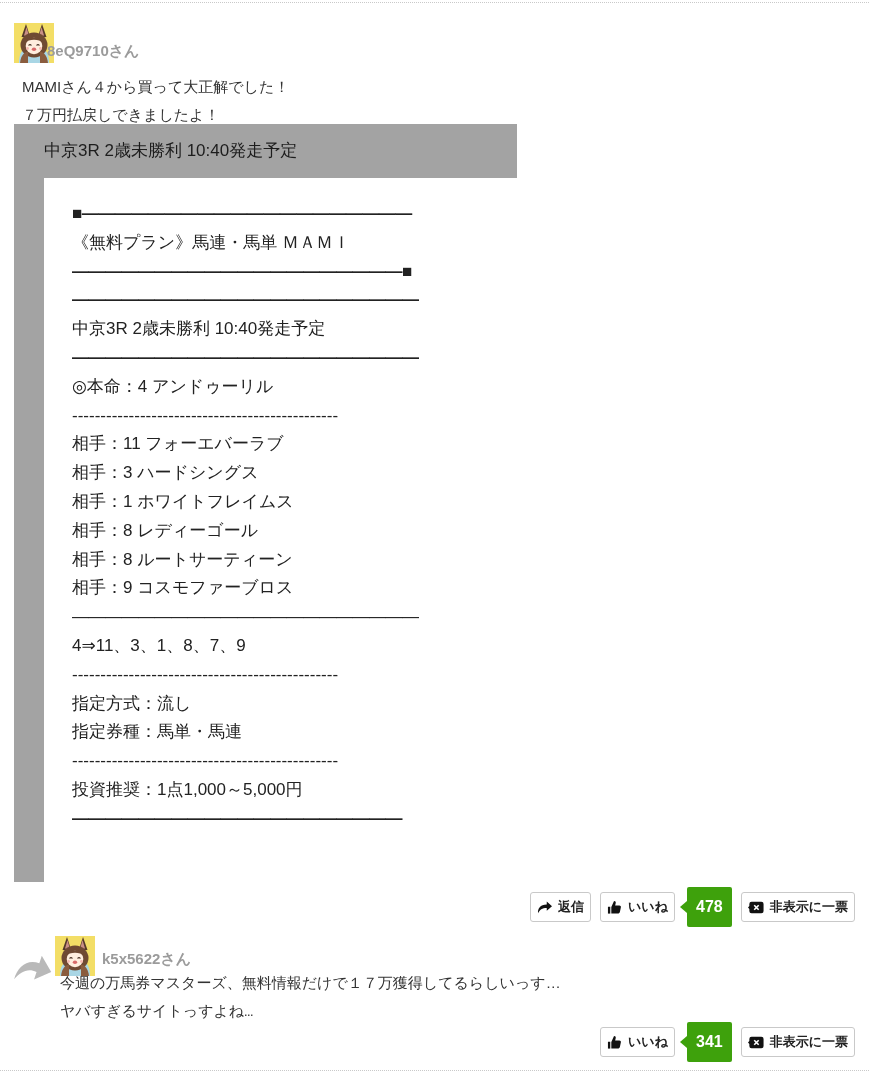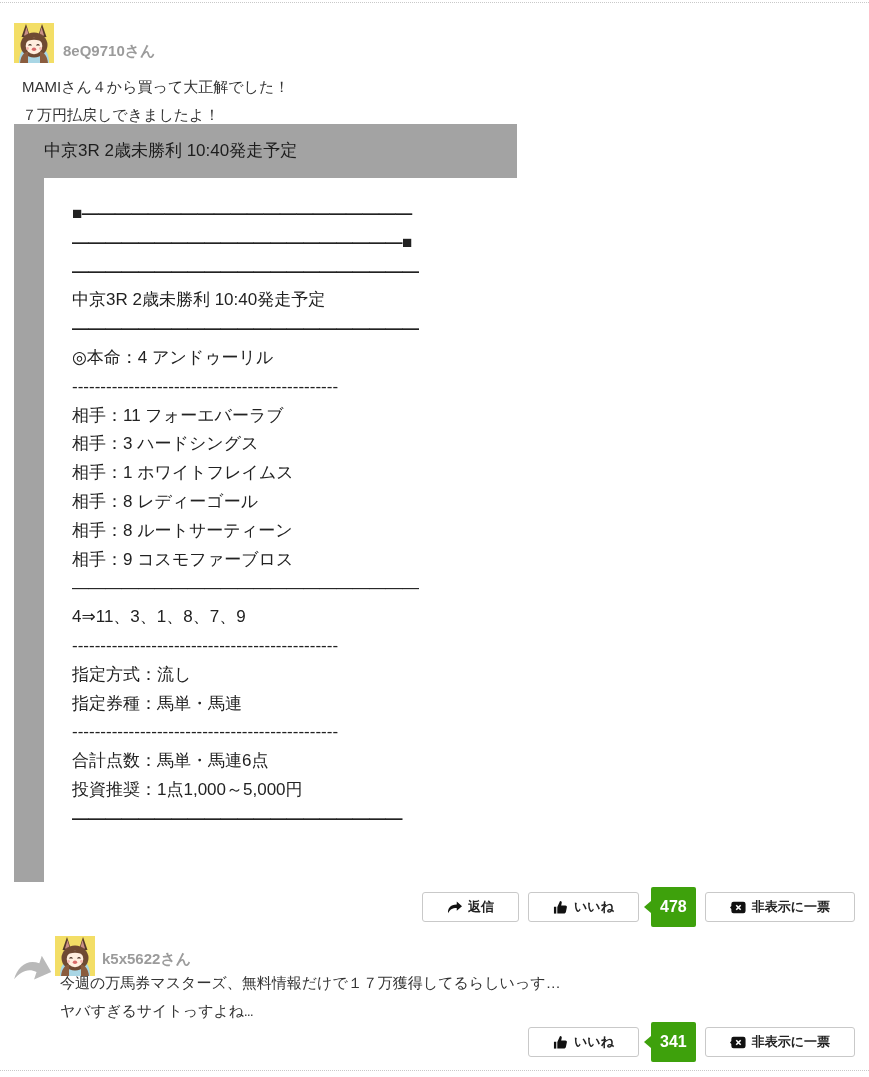--- a/index.html
+++ b/index.html
@@ -12,21 +12,21 @@
   .dotline { position:absolute; left:0; right:0; border-top:1px dotted #c9c9c9; }
   .dot-top { top:2px; }
   .dot-bottom { top:1070px; }
 
   .avatar { position:absolute; width:40px; height:40px; display:block; }
   .avatar svg { width:40px; height:40px; display:block; }
   .av1 { left:14px; top:23px; }
   .av2 { left:55px; top:936px; }
 
   .username { position:absolute; font-size:15px; font-weight:bold; color:#9b9b9b; }
-  .un1 { left:63px; top:42px; }
+  .un1 { left:47px; top:42px; }
   .un2 { left:102px; top:950px; }
 
   .ctext { position:absolute; font-size:15px; color:#333; white-space:nowrap;margin-left:8px; }
   .c1l1 { left:14px; top:78px; }
   .c1l2 { left:14px; top:106px; }
   .c2l1 { left:52px; top:974px;text-align:center; }
   .c2l2 { left:52px; top:1002px;font-family:Liberation Mono, monospace; }
 
   
   .ticket { position:absolute; left:14px; top:124px; width:503px; height:758px; background:#a3a3a3; }
@@ -46,21 +46,21 @@
   .tline.thin  { letter-spacing:-0.5px; }
   .tline.dashed{ letter-spacing:0; }
 
   
   .actions { position:absolute; right:14px; display:flex; align-items:center; gap:9px; height:30px; }
   .ab1 { top:892px; }
   .ab2 { top:1027px; }
   .btn {
     display:inline-flex; align-items:center; gap:6px; height:30px;
     background:#fff; border:1px solid #c9c9c9; border-radius:3px;
-    padding:0 24px; font-size:13px; font-weight:bold; color:#222;
+    padding:0 6px; font-size:13px; font-weight:bold; color:#222;
     cursor:pointer; white-space:nowrap;
   }
   .btn svg { display:block; }
   .badge {
     position:relative; display:inline-flex; align-items:center; justify-content:center;
     height:40px; min-width:40px; padding:0 9px; margin-left:3px;
     background:#3ea10c; color:#fff; font-size:16px; font-weight:bold;
     border-radius:2px;
   }
   .badge::before {
@@ -99,39 +99,39 @@
     </svg>
   </span>
   <div class="username un1">8eQ9710さん</div>
   <div class="ctext c1l1">MAMIさん４から買って大正解でした！</div>
   <div class="ctext c1l2">７万円払戻しできましたよ！</div>
 
   <div class="ticket">
     <div class="ticket-header">中京3R 2歳未勝利 10:40発走予定</div>
     <div class="ticket-body">
       <div class="tline heavy">■――――――――――――――――――――</div>
+      <div class="tline">《無料プラン》馬連・馬単 ＭＡＭＩ</div>
       <div class="tline heavy">――――――――――――――――――――■</div>
       <div class="tline heavy">―――――――――――――――――――――</div>
       <div class="tline">中京3R 2歳未勝利 10:40発走予定</div>
       <div class="tline heavy">―――――――――――――――――――――</div>
       <div class="tline">◎本命：4 アンドゥーリル</div>
       <div class="tline dashed">-----------------------------------------------</div>
       <div class="tline">相手：11 フォーエバーラブ</div>
       <div class="tline">相手：3 ハードシングス</div>
       <div class="tline">相手：1 ホワイトフレイムス</div>
       <div class="tline">相手：8 レディーゴール</div>
       <div class="tline">相手：8 ルートサーティーン</div>
       <div class="tline">相手：9 コスモファーブロス</div>
       <div class="tline thin">―――――――――――――――――――――</div>
       <div class="tline">4⇒11、3、1、8、7、9</div>
       <div class="tline dashed">-----------------------------------------------</div>
       <div class="tline">指定方式：流し</div>
       <div class="tline">指定券種：馬単・馬連</div>
       <div class="tline dashed">-----------------------------------------------</div>
-      <div class="tline">合計点数：馬単・馬連6点</div>
       <div class="tline">投資推奨：1点1,000～5,000円</div>
       <div class="tline heavy">――――――――――――――――――――</div>
     </div>
   </div>
 
   <div class="actions ab1">
     <button class="btn">
       <span>
         <svg width="15" height="13" viewBox="0 0 20 16" fill="#111">
           <path d="M13 0 L20 6.2 L13 12.4 L13 8.8 C6.8 8.8 3.8 11.2 1.4 15.6 C0.8 9.4 4.2 4.3 13 4 Z"></path>

